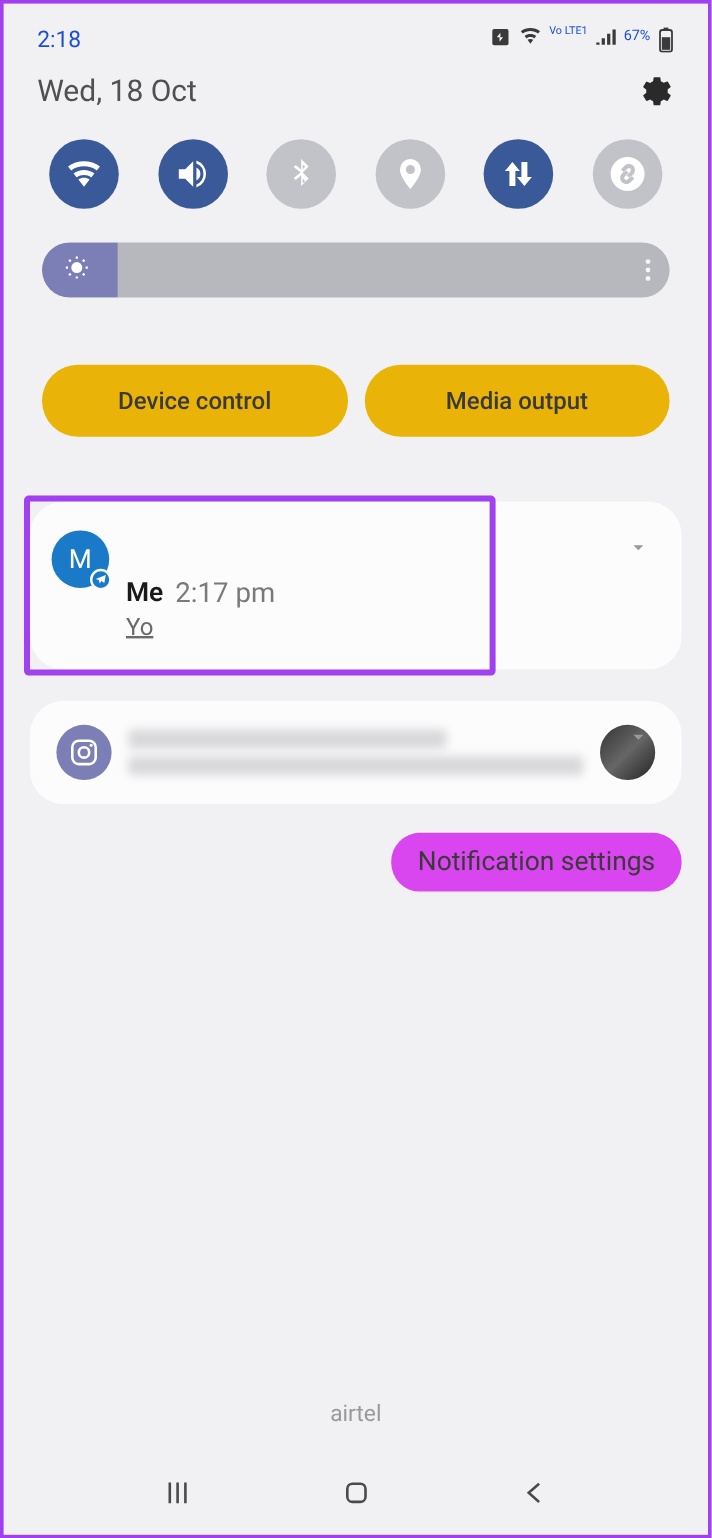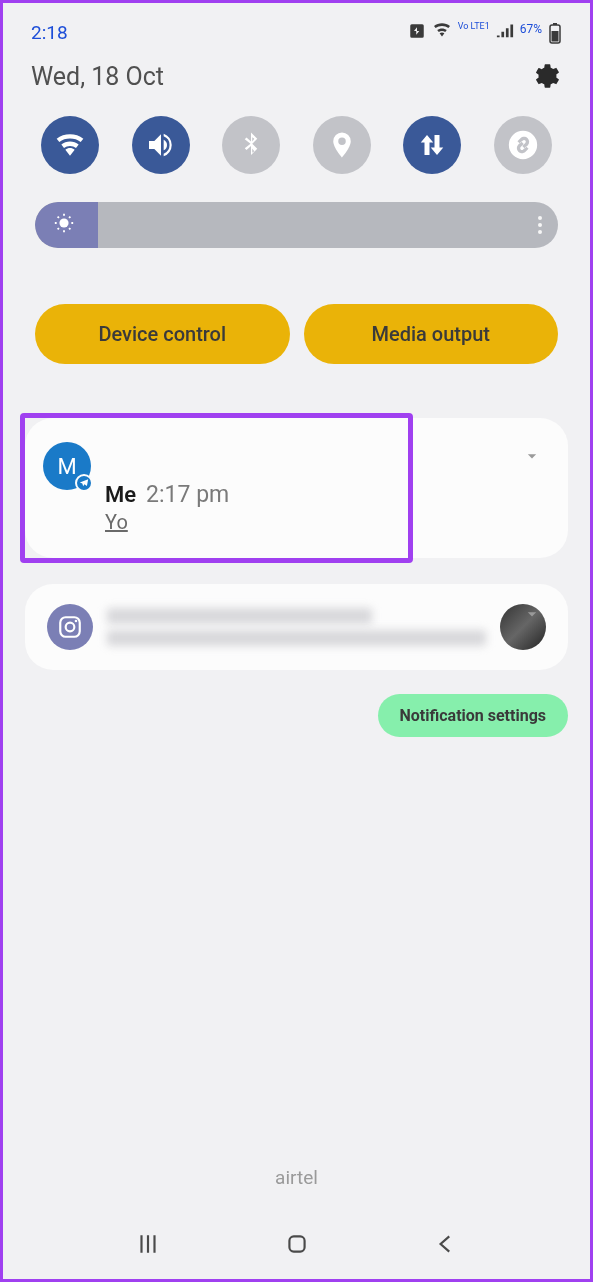--- a/index.html
+++ b/index.html
@@ -201,26 +201,26 @@
       background: linear-gradient(135deg, #333 0%, #666 50%, #222 100%);
       flex-shrink: 0;
     }
     .bottom-actions {
       display: flex;
       justify-content: flex-end;
       gap: 12px;
       padding: 16px 22px;
     }
     .action-pill {
-      background: #86efac;
+      background: #d946ef;
       border-radius: 24px;
       padding: 12px 22px;
-      font-size: 16px;
+      font-size: 22px;
       color: #3a3a3a;
-      font-weight: 700;
+      font-weight: 400;
       cursor: pointer;
     }
     .carrier {
       position: absolute;
       bottom: 90px;
       left: 0; right: 0;
       text-align: center;
       font-size: 19px;
       color: #9a9a9a;
     }

